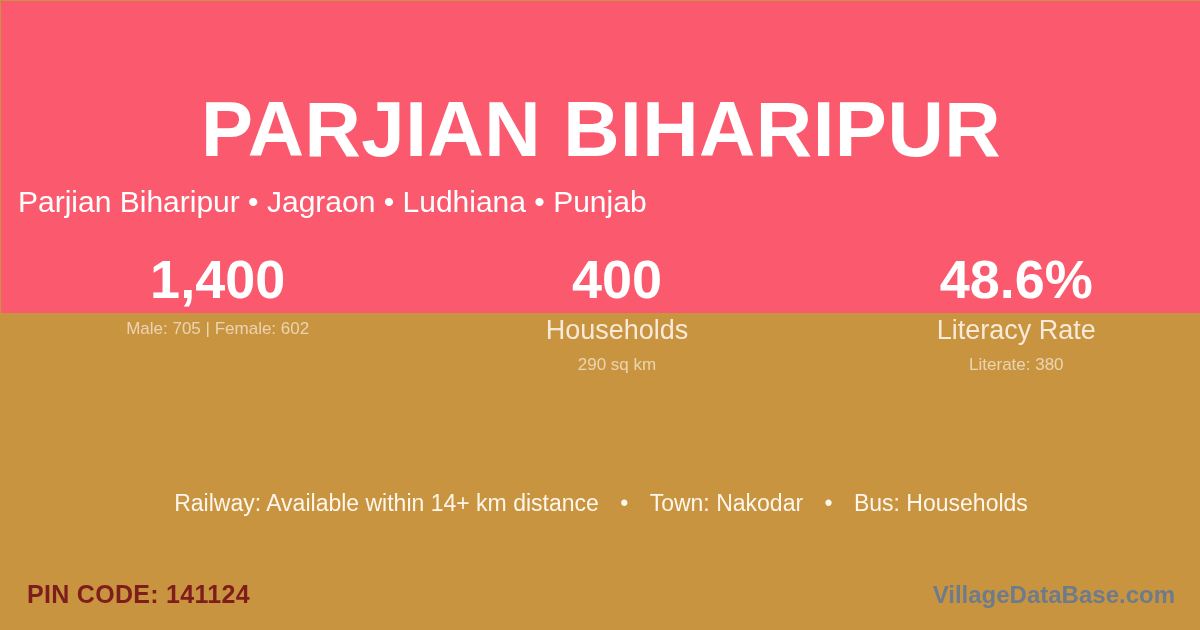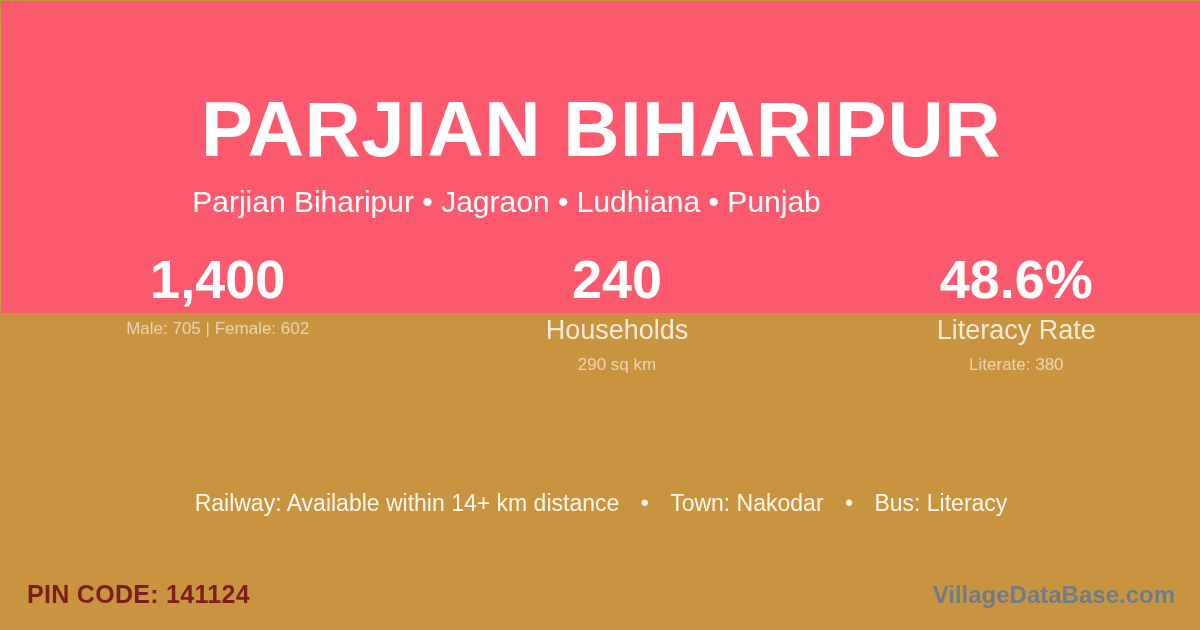--- a/index.html
+++ b/index.html
@@ -50,23 +50,23 @@
     font-size:78px;
     line-height:88px;
     font-weight:bold;
     color:#ffffff;
     letter-spacing:0.5px;
     white-space:nowrap;
   }
 
   .subtitle {
     position:absolute;
-    left:0; top:181px;
+    left:16px; top:181px;
     width:1011px;
-    text-align:center;
+    text-align:left;
     font-size:30px;
     line-height:38px;
     font-weight:normal;
     color:#ffffff;
     white-space:nowrap;
   }
 
   
   .stats {
     position:absolute;
@@ -155,38 +155,38 @@
   <div class="subtitle">Parjian Biharipur • Jagraon • Ludhiana • Punjab</div>
 
   <div class="stats">
 
     <div class="stat">
       <div class="stat-value">1,400</div>
       <div class="stat-sub">Male: 705 | Female: 602</div>
     </div>
 
     <div class="stat">
-      <div class="stat-value">240</div>
+      <div class="stat-value">400</div>
       <div class="stat-label">Households</div>
       <div class="stat-sub">290 sq km</div>
     </div>
 
     <div class="stat">
       <div class="stat-value">48.6%</div>
       <div class="stat-label">Literacy Rate</div>
       <div class="stat-sub">Literate: 380</div>
     </div>
 
   </div>
 
   <div class="amenities">
     <span class="amen-item">Railway: Available within 14+ km distance</span>
     <span class="amen-sep">•</span>
     <span class="amen-item">Town: Nakodar</span>
     <span class="amen-sep">•</span>
-    <span class="amen-item">Bus: Literacy</span>
+    <span class="amen-item">Bus: Households</span>
   </div>
 
   <div class="pin">PIN CODE: 141124</div>
 
   <div class="brand">VillageDataBase.com</div>
 
 </div>
 
 </body></html>

